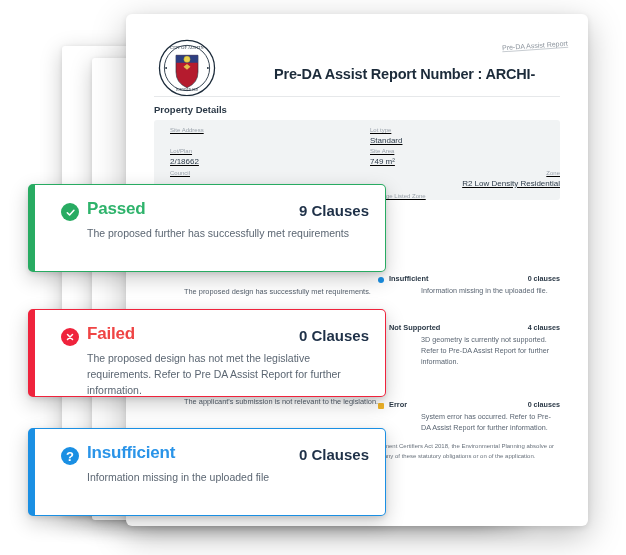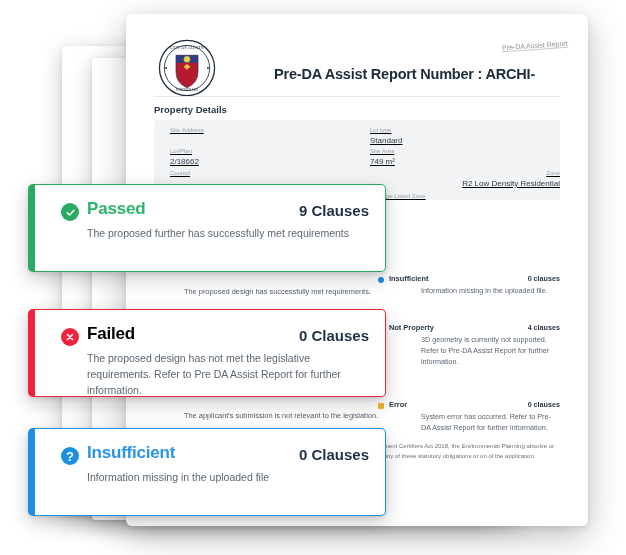--- a/index.html
+++ b/index.html
@@ -199,32 +199,32 @@
       <div class="k">Zone</div>
       <div class="v">R2 Low Density Residential</div>
     </div>
     <div class="fld" style="left:244px;top:178px;width:190px;">
       <div class="k">Heritage Listed Zone</div>
     </div>
 
     <div class="bgline" style="left:28px;top:228px;width:406px;">will be provided once your application has been</div>
 
     <div class="bgline" style="left:58px;top:272px;width:240px;">The proposed design has successfully met requirements.</div>
-    <div class="bgline" style="left:58px;top:396px;width:240px;">The applicant's submission is not relevant to the legislation.</div>
+    <div class="bgline" style="left:58px;top:382px;width:240px;">The applicant's submission is not relevant to the legislation.</div>
 
     <div class="srow" style="left:252px;top:260px;width:182px;">
       <div class="dot" style="background:#1a8fe3;border-radius:50%;"></div>
       <div class="nm">Insufficient</div>
       <div class="ct">0 clauses</div>
       <div class="ds">Information missing in the uploaded file.</div>
     </div>
 
     <div class="srow" style="left:252px;top:309px;width:182px;">
       <div class="dot" style="width:0;height:0;border-left:7px solid #f06a2a;border-top:4px solid transparent;border-bottom:4px solid transparent;background:none;"></div>
-      <div class="nm">Not Property</div>
+      <div class="nm">Not Supported</div>
       <div class="ct">4 clauses</div>
       <div class="ds">3D geometry is currently not supported. Refer to Pre-DA Assist Report for further information.</div>
     </div>
 
     <div class="srow" style="left:252px;top:386px;width:182px;">
       <div class="dot" style="background:#f0b429;border-radius:1px;"></div>
       <div class="nm">Error</div>
       <div class="ct">0 clauses</div>
       <div class="ds">System error has occurred. Refer to Pre-DA Assist Report for further information.</div>
     </div>
@@ -245,21 +245,21 @@
     <div class="desc">The proposed further has successfully met requirements</div>
   </div>
 
   <div class="card" id="card-failed" style="left:28px;top:309px;width:358px;height:88px;border:1px solid #ef233c;border-left:7px solid #ef233c;">
     <div class="head">
       <div class="badge" style="background:#ef233c;">
         <svg width="10" height="10" viewBox="0 0 24 24">
             <path d="M6 6 L18 18 M18 6 L6 18" fill="none" stroke="#ffffff" stroke-width="3.6" stroke-linecap="round"></path>
           </svg>
       </div>
-      <div class="ttl" style="color:#000000;">Failed</div>
+      <div class="ttl" style="color:#ef4444;">Failed</div>
       <div class="cnt">0 Clauses</div>
     </div>
     <div class="desc">The proposed design has not met the legislative requirements. Refer to Pre DA Assist Report for further information.</div>
   </div>
 
   <div class="card" id="card-insufficient" style="left:28px;top:428px;width:358px;height:88px;border:1px solid #1a8fe3;border-left:7px solid #1a8fe3;">
     <div class="head">
       <div class="badge" style="background:#1a8fe3;font-family:'Liberation Sans',sans-serif;font-size:13px;">?</div>
       <div class="ttl" style="color:#2a94e8;">Insufficient</div>
       <div class="cnt">0 Clauses</div>

